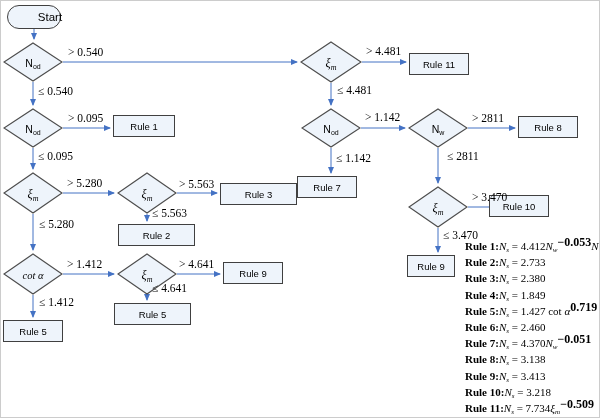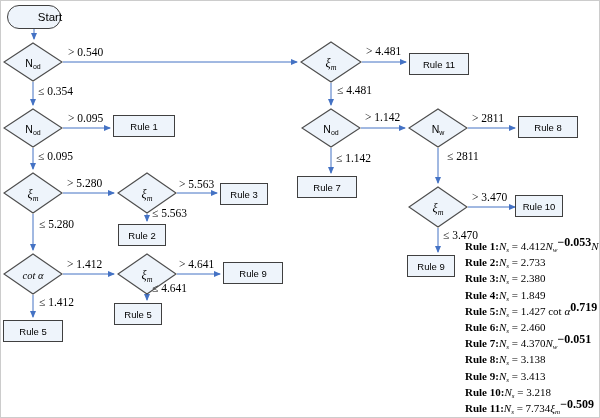--- a/index.html
+++ b/index.html
@@ -31,21 +31,21 @@
   .dlab{position:absolute;inset:0;display:flex;align-items:center;justify-content:center;}
   .dtext{white-space:nowrap;color:#000;}
   .dnode[data-kind="n"] .dbase{font-size:10.5px;font-family:"Liberation Sans",sans-serif;}
   .dnode[data-kind="n"] sub{font-size:7px;font-family:"Liberation Sans",sans-serif;vertical-align:-2px;}
   .dnode[data-kind="xi"] .dbase{font-size:12px;font-family:"Liberation Serif",serif;font-style:italic;}
   .dnode[data-kind="xi"] sub{font-size:8px;font-family:"Liberation Serif",serif;font-style:italic;vertical-align:-3px;}
   .dnode[data-kind="fn"] .dbase{font-size:10.5px;font-family:"Liberation Serif",serif;font-style:italic;}
 
   
   .rbox{
-    position:absolute;width:48px;height:22px;border:1.3px solid #404040;
+    position:absolute;width:77px;height:22px;border:1.3px solid #404040;
     background:var(--node-fill);display:flex;align-items:center;justify-content:center;
     font-size:9.5px;color:#000;box-sizing:border-box;
   }
 
   
   .elab{
     position:absolute;font-family:"Liberation Serif",serif;font-size:11.5px;
     color:#000;white-space:nowrap;
   }
 
@@ -200,29 +200,29 @@
     </div>
   <div class="rbox" style="left:296px;top:175px;width:60px">
       <span>Rule 7</span>
     </div>
   <div class="rbox" style="left:517px;top:115px;width:60px">
       <span>Rule 8</span>
     </div>
   <div class="rbox" style="left:406px;top:254px;width:48px">
       <span>Rule 9</span>
     </div>
-  <div class="rbox" style="left:514px;top:194px;width:48px">
+  <div class="rbox" style="left:488px;top:194px;width:60px">
       <span>Rule 10</span>
     </div>
   <div class="rbox" style="left:408px;top:52px;width:60px">
       <span>Rule 11</span>
     </div>
 
   <span class="elab" style="left:67px;top:45px">&gt; 0.540</span>
-  <span class="elab" style="left:37px;top:84px">≤ 0.354</span>
+  <span class="elab" style="left:37px;top:84px">≤ 0.540</span>
   <span class="elab" style="left:67px;top:111px">&gt; 0.095</span>
   <span class="elab" style="left:37px;top:149px">≤ 0.095</span>
   <span class="elab" style="left:66px;top:176px">&gt; 5.280</span>
   <span class="elab" style="left:38px;top:217px">≤ 5.280</span>
   <span class="elab" style="left:178px;top:177px">&gt; 5.563</span>
   <span class="elab" style="left:151px;top:206px">≤ 5.563</span>
   <span class="elab" style="left:66px;top:257px">&gt; 1.412</span>
   <span class="elab" style="left:38px;top:295px">≤ 1.412</span>
   <span class="elab" style="left:178px;top:257px">&gt; 4.641</span>
   <span class="elab" style="left:151px;top:281px">≤ 4.641</span>

